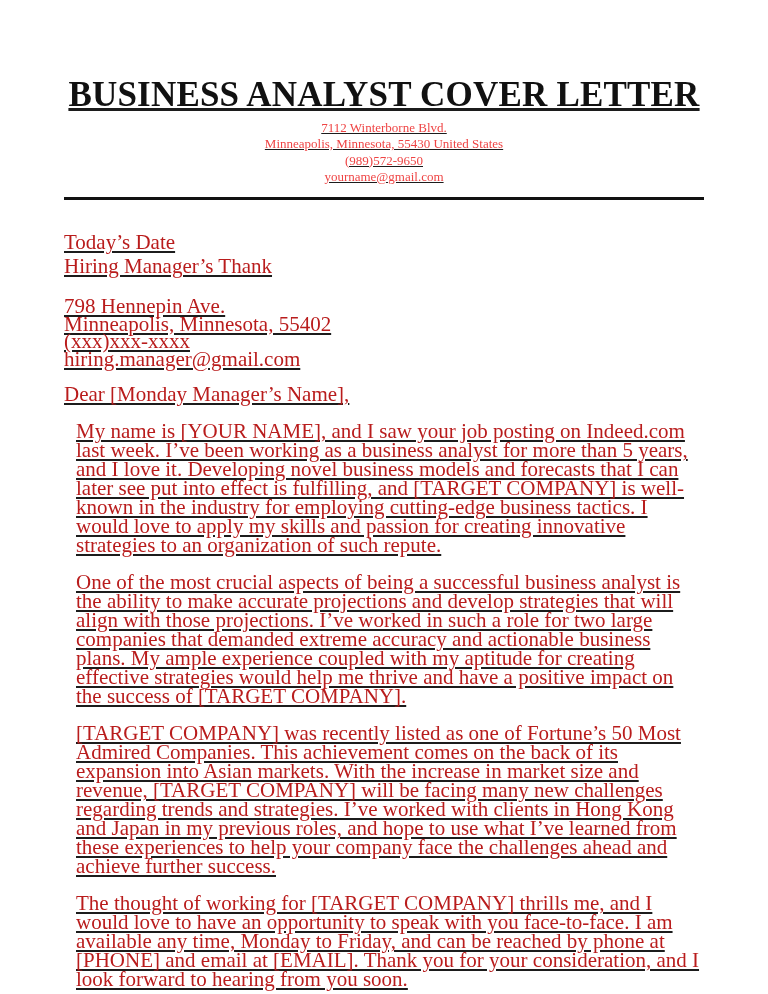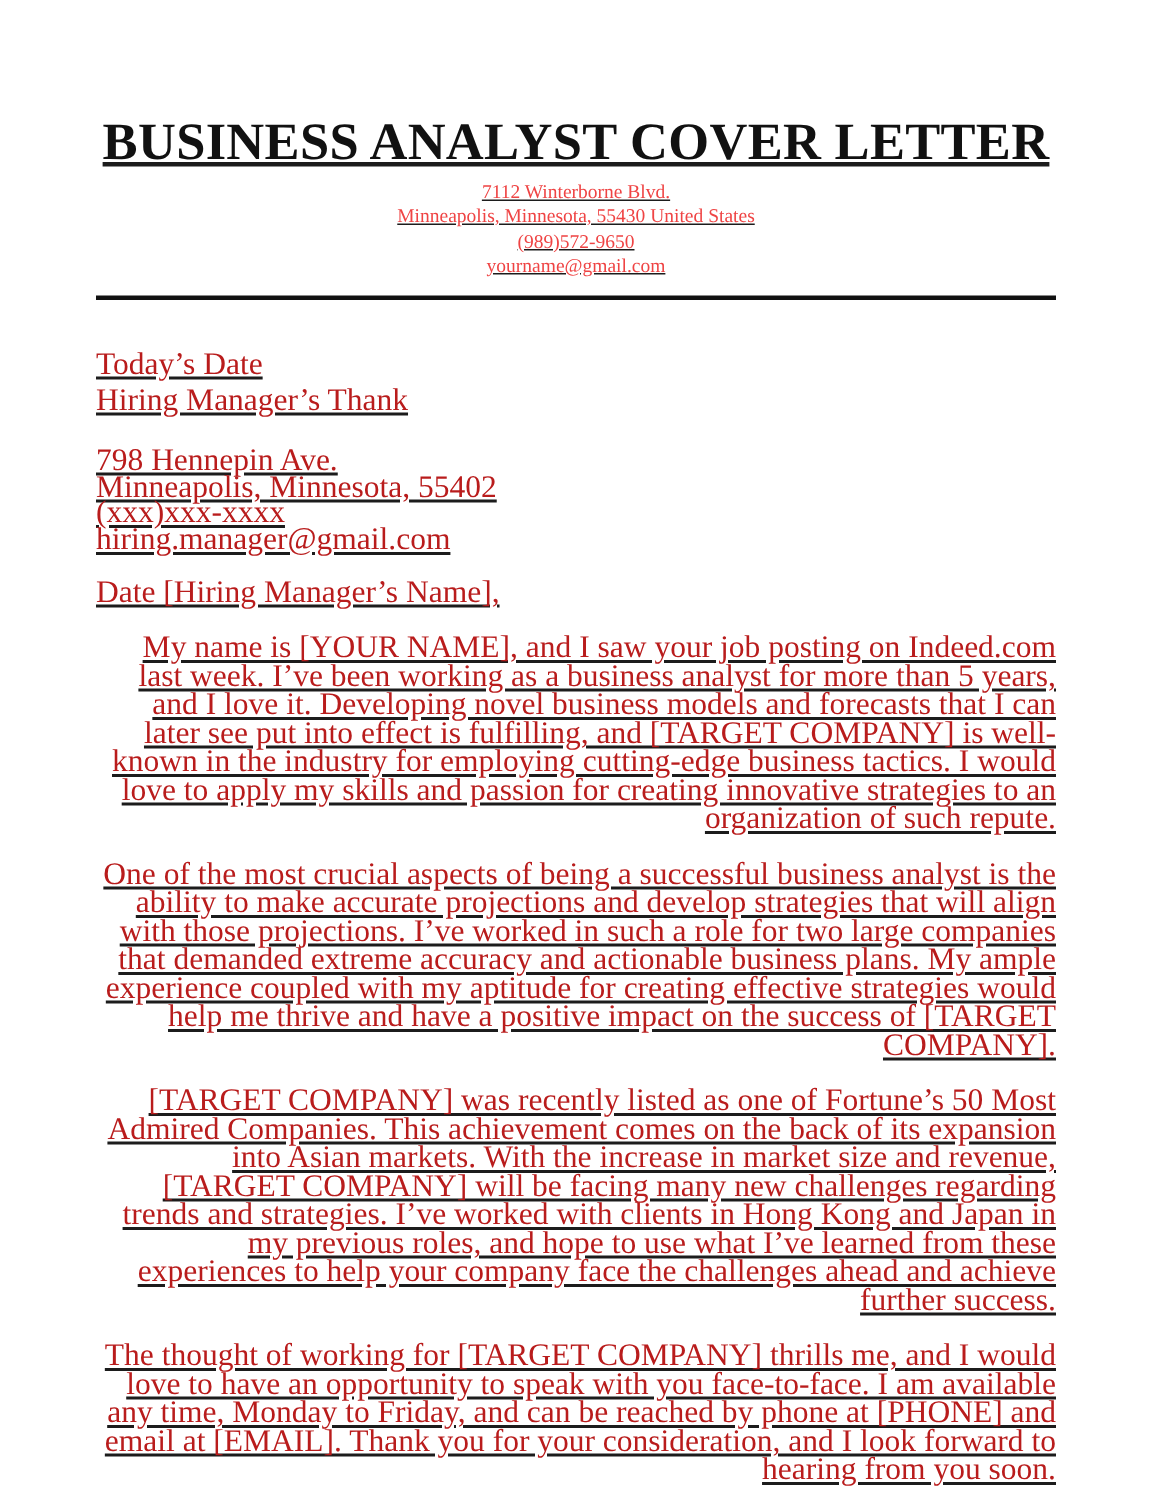--- a/index.html
+++ b/index.html
@@ -61,22 +61,22 @@
     margin-bottom: 5px;
   }
   .recipient-block {
     margin-top: 22px;
     line-height: 17.5px;
   }
   .salutation {
     margin-top: 17px;
   }
   .para {
-    margin: 18px 0 0 0;
-    text-align: right;
+    margin: 18px 0 0 12px;
+    text-align: left;
   }
   .closing-block {
     margin-top: 23px;
   }
   .signature-line {
     margin-top: 4px;
   }
 </style>
 </head>
 <body>
@@ -99,21 +99,21 @@
     <p class="line date-line">Today’s Date</p>
     <p class="line">Hiring Manager’s Thank</p>
 
     <div class="recipient-block">
       <p class="line">798 Hennepin Ave.</p>
       <p class="line">Minneapolis, Minnesota, 55402</p>
       <p class="line">(xxx)xxx-xxxx</p>
       <p class="line">hiring.manager@gmail.com</p>
     </div>
 
-    <p class="line salutation">Date [Hiring Manager’s Name],</p>
+    <p class="line salutation">Dear [Monday Manager’s Name],</p>
 
     <p class="para">My name is [YOUR NAME], and I saw your job posting on Indeed.com last week. I’ve been working as a business analyst for more than 5 years, and I love it. Developing novel business models and forecasts that I can later see put into effect is fulfilling, and [TARGET COMPANY] is well-known in the industry for employing cutting-edge business tactics. I would love to apply my skills and passion for creating innovative strategies to an organization of such repute.</p>
     <p class="para">One of the most crucial aspects of being a successful business analyst is the ability to make accurate projections and develop strategies that will align with those projections. I’ve worked in such a role for two large companies that demanded extreme accuracy and actionable business plans. My ample experience coupled with my aptitude for creating effective strategies would help me thrive and have a positive impact on the success of [TARGET COMPANY].</p>
     <p class="para">[TARGET COMPANY] was recently listed as one of Fortune’s 50 Most Admired Companies. This achievement comes on the back of its expansion into Asian markets. With the increase in market size and revenue, [TARGET COMPANY] will be facing many new challenges regarding trends and strategies. I’ve worked with clients in Hong Kong and Japan in my previous roles, and hope to use what I’ve learned from these experiences to help your company face the challenges ahead and achieve further success.</p>
     <p class="para">The thought of working for [TARGET COMPANY] thrills me, and I would love to have an opportunity to speak with you face-to-face. I am available any time, Monday to Friday, and can be reached by phone at [PHONE] and email at [EMAIL]. Thank you for your consideration, and I look forward to hearing from you soon.</p>
 
     <div class="closing-block">
       <p class="line">Hennepin,</p>
       <p class="line signature-line">[PHONE NAME]</p>
     </div>

